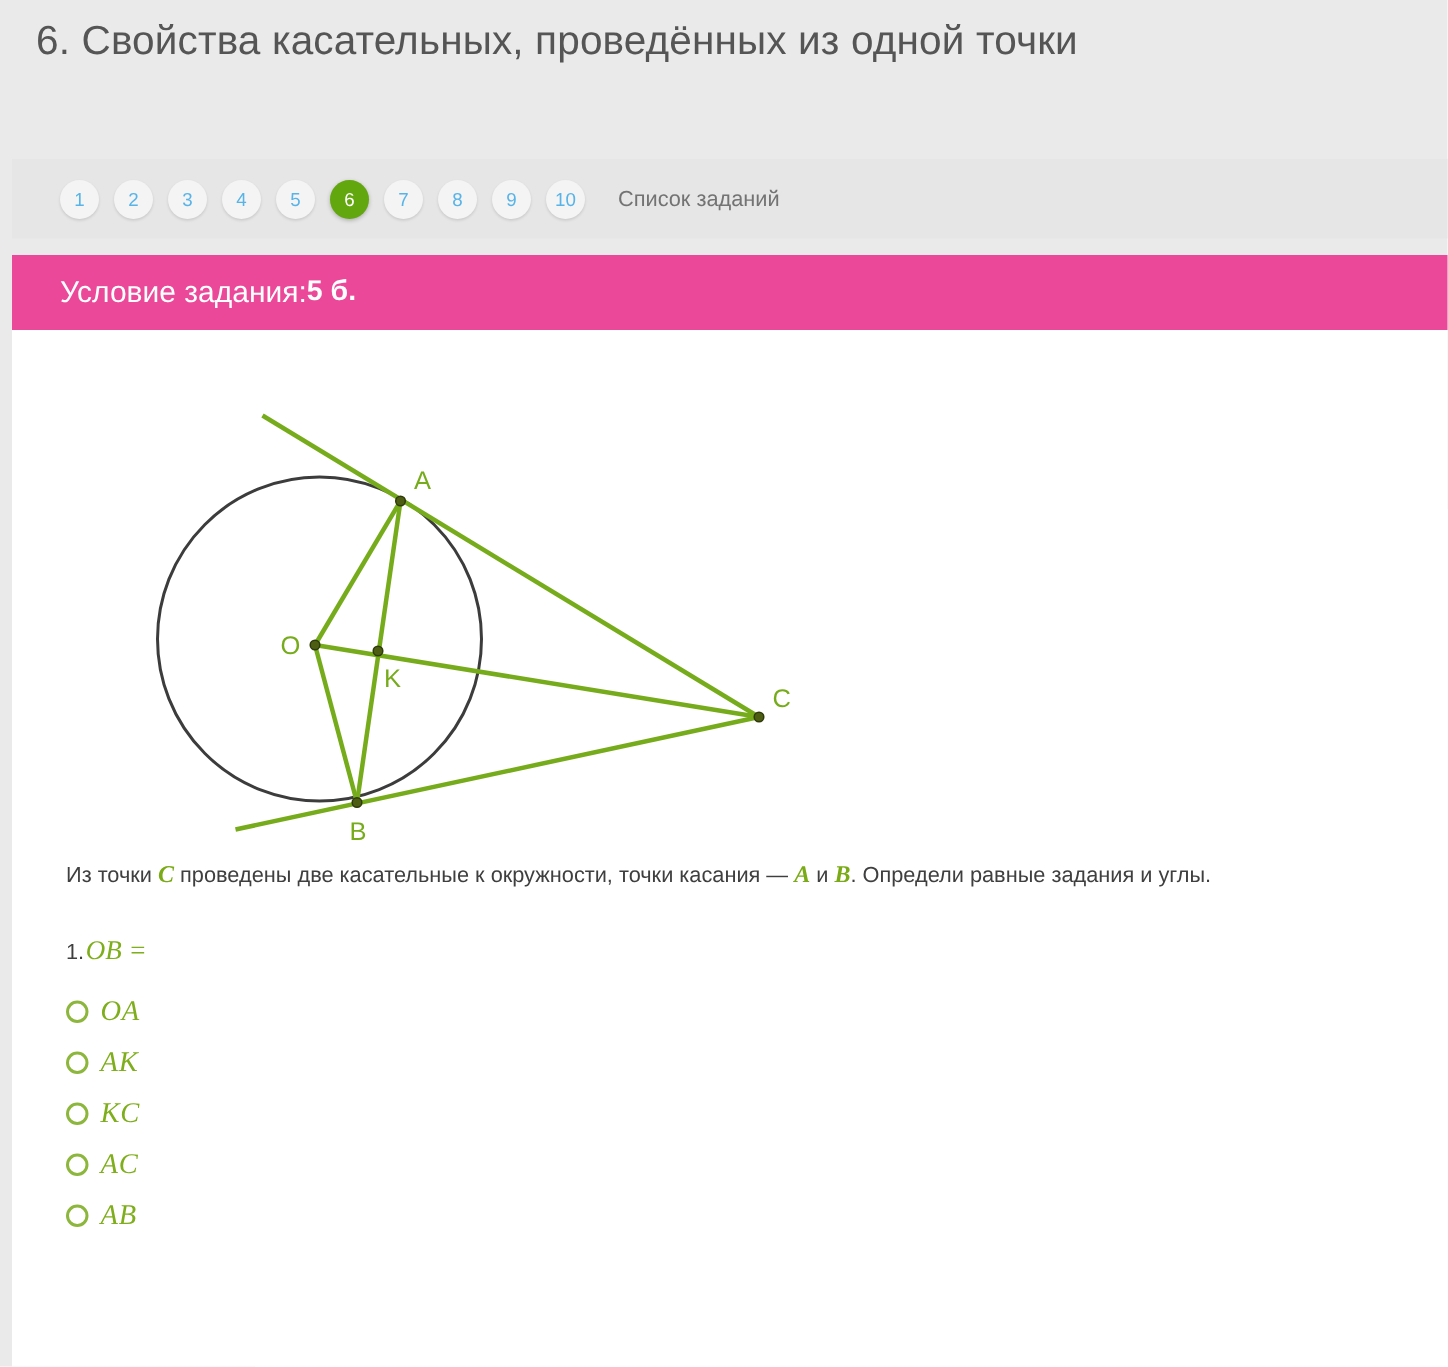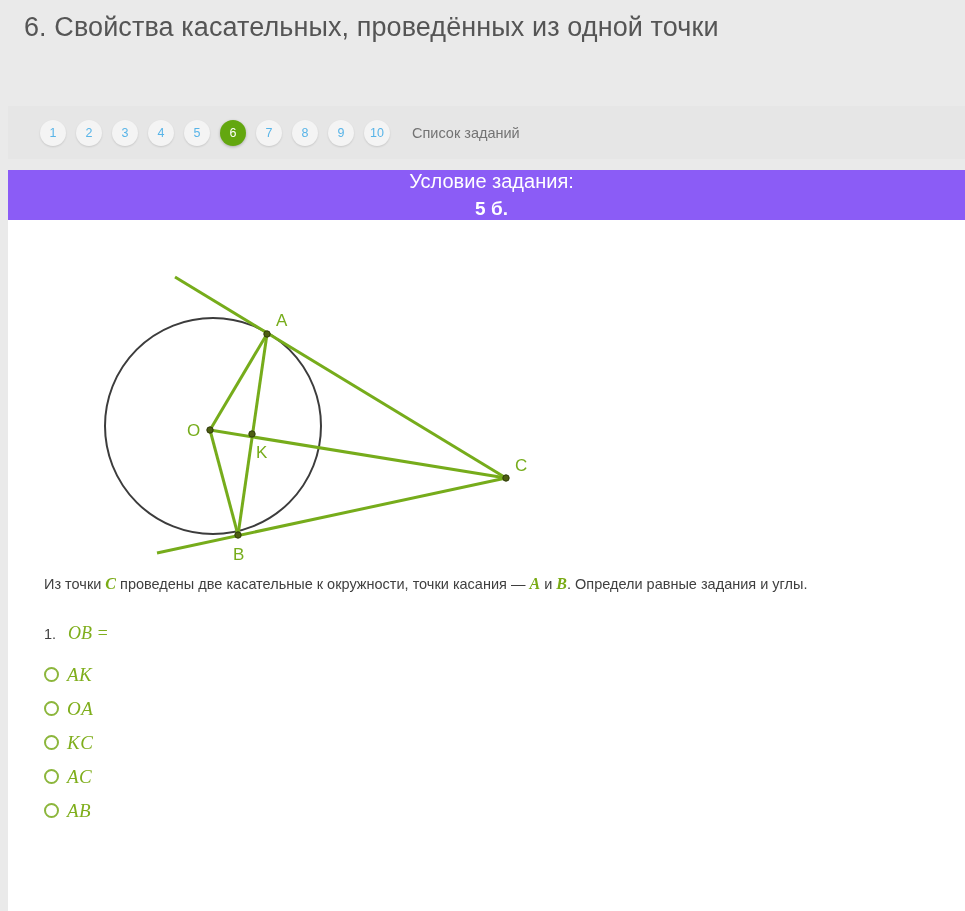--- a/index.html
+++ b/index.html
@@ -75,27 +75,26 @@
     white-space: nowrap;
   }
 
   
   .cond-bar {
     position: absolute;
     left: 8px;
     top: 170px;
     right: 0;
     height: 50px;
-    background: #8b5cf6;
-    display: flex;
-    align-items: center;
-    justify-content: space-between;
+    background: #ec4899;
+    display: flex;
+    align-items: center;
+    justify-content: flex-start;
     padding: 0 22px 0 32px;
     box-sizing: border-box;
-    flex-direction: column;
   }
   .cond-title {
     color: #ffffff;
     font-size: 20px;
   }
   .cond-points {
     color: #ffffff;
     font-size: 19px;
     font-weight: bold;
   }
@@ -137,21 +136,21 @@
   .sub-question {
     margin: 26px 0 0 36px;
     font-size: 14.5px;
     color: #3f3f3f;
   }
   .sub-question .mexpr {
     font-family: "Liberation Serif", serif;
     font-style: italic;
     color: #7fae1c;
     font-size: 18px;
-    margin-left: 12px;
+    margin-left: 1px;
   }
 
   .options {
     margin: 14px 0 0 36px;
   }
   .option {
     display: flex;
     align-items: center;
     height: 34px;
     cursor: pointer;
@@ -235,28 +234,28 @@
       </svg>
     </div>
 
     <p class="question-text"><span>Из точки </span><span class="mvar">C</span><span> проведены две касательные к окружности, точки касания — </span><span class="mvar">A</span><span> и </span><span class="mvar">B</span><span>. Определи равные задания и углы.</span></p>
 
     <div class="sub-question"><span>1.</span><span class="mexpr">OB =</span></div>
 
     <div class="options">
       <div class="option">
         <span class="radio"></span>
+        <span class="option-label">OA</span>
+      </div>
+      <div class="option">
+        <span class="radio"></span>
         <span class="option-label">AK</span>
       </div>
       <div class="option">
         <span class="radio"></span>
-        <span class="option-label">OA</span>
-      </div>
-      <div class="option">
-        <span class="radio"></span>
         <span class="option-label">KC</span>
       </div>
       <div class="option">
         <span class="radio"></span>
         <span class="option-label">AC</span>
       </div>
       <div class="option">
         <span class="radio"></span>
         <span class="option-label">AB</span>
       </div>

